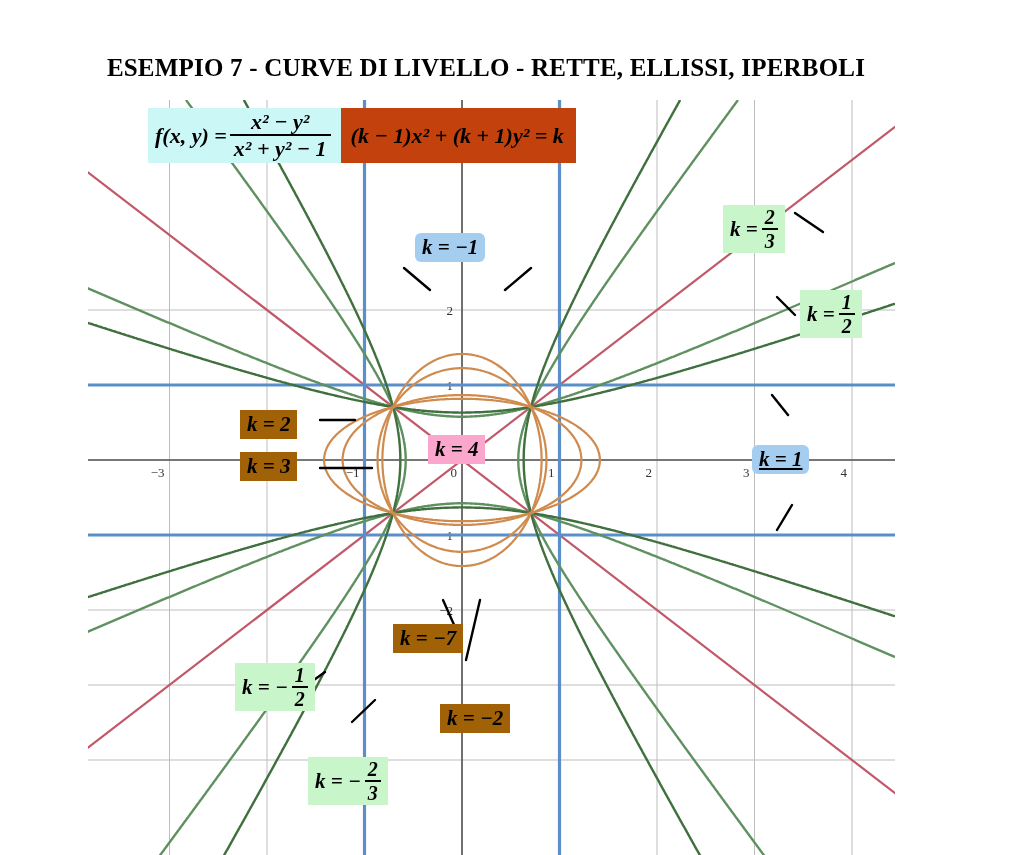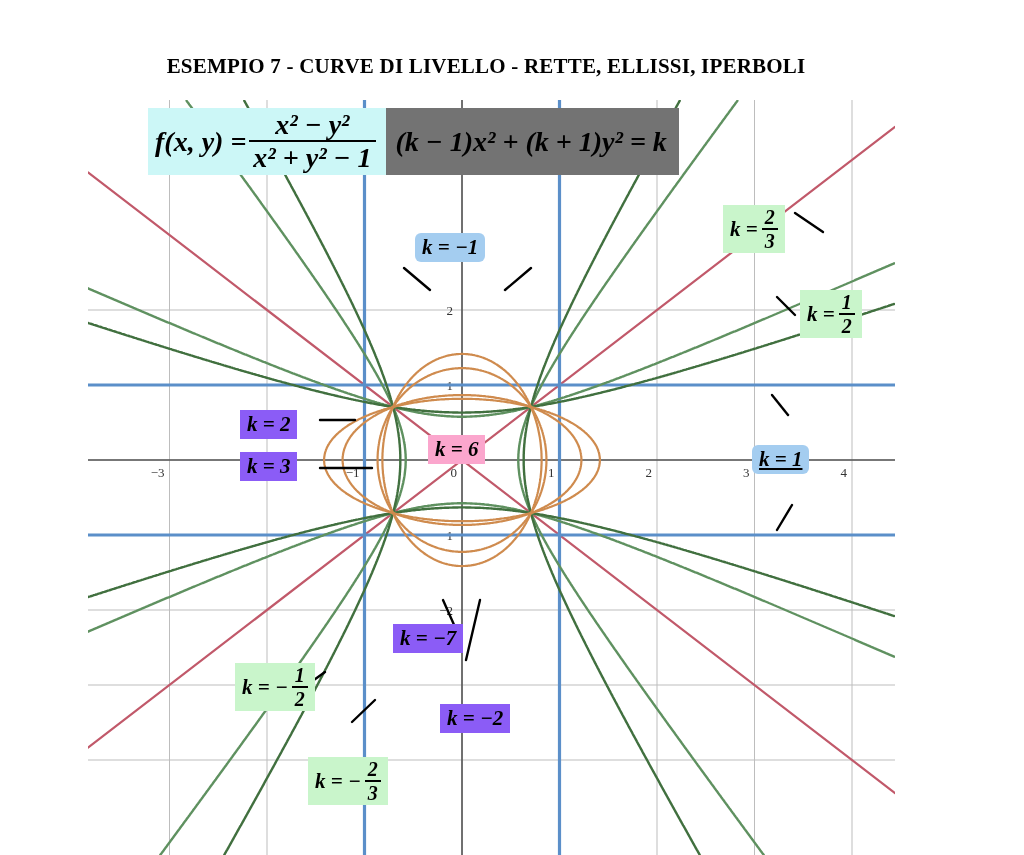--- a/index.html
+++ b/index.html
@@ -2,52 +2,52 @@
 <html><head>
 <meta charset="utf-8">
 <style>
   html,body{margin:0;padding:0;}
   body{
     width:1024px;height:855px;background:#ffffff;
     font-family:"Liberation Serif",serif;overflow:hidden;position:relative;
   }
   #page-title{
     position:absolute;left:0;top:54px;width:972px;text-align:center;
-    font-family:"Liberation Serif",serif;font-weight:bold;font-size:21px;
+    font-family:"Liberation Serif",serif;font-weight:bold;font-size:25px;
     letter-spacing:.2px;color:#000;
   }
   #plot{position:absolute;left:0;top:100px;width:1024px;height:755px;}
   svg{display:block;}
 
   
   .formula-band{
     position:absolute;top:108px;left:148px;display:flex;align-items:stretch;
     z-index:6;
   }
   .fbox{
     display:flex;align-items:center;justify-content:center;
     font-family:"Liberation Serif",serif;font-style:italic;font-weight:bold;
-    color:#000;padding:3px 7px;font-size:28px;
+    color:#000;padding:3px 7px;font-size:22px;
   }
   .fbox.cyan{background:#ccf7f7;}
-  .fbox.yellow{background:#737373;padding-left:10px;padding-right:12px;}
+  .fbox.yellow{background:#c2410c;padding-left:10px;padding-right:12px;}
   .frac{display:inline-flex;flex-direction:column;align-items:center;
         vertical-align:middle;line-height:1;margin:0 3px;text-align:right;}
   .frac .num{padding:0 4px 1px 4px;}
   .frac .den{padding:2px 4px 0 4px;border-top:2.2px solid #000;}
 
   
   .lbl{
     position:absolute;z-index:5;
     font-family:"Liberation Serif",serif;font-style:italic;font-weight:bold;
     font-size:21px;color:#000;padding:2px 7px;white-space:nowrap;
     display:flex;align-items:center;
   }
   .lbl.green{background:#c9f5cb;}
-  .lbl.orange{background:#8b5cf6;}
+  .lbl.orange{background:#a16207;}
   .lbl.blue{background:#a4cdf0;border-radius:6px;}
   .lbl.pink{background:#fba6cd;}
   .lbl .fr{display:inline-flex;flex-direction:column;align-items:center;
            line-height:1;margin-left:4px;font-size:20px;}
   .lbl .fr .n{padding:0 3px 1px 3px;}
   .lbl .fr .d{padding:1px 3px 0 3px;border-top:2px solid #000;}
 </style>
 </head>
 <body>
 
@@ -173,13 +173,13 @@
     <span class="d">3</span>
   </span>
 </div>
 
 <div class="lbl orange" style="left:240px;top:410px;">k = 2</div>
 <div class="lbl orange" style="left:240px;top:452px;">k = 3</div>
 <div class="lbl orange" style="left:393px;top:624px;">k = −7</div>
 <div class="lbl orange" style="left:440px;top:660px;margin-top:44px;">k = −2</div>
 <div class="lbl blue" style="left:415px;top:233px;">k = −1</div>
 <div class="lbl blue" style="left:752px;top:445px;text-decoration:underline;">k = 1</div>
-<div class="lbl pink" style="left:428px;top:435px;">k = 6</div>
+<div class="lbl pink" style="left:428px;top:435px;">k = 4</div>
 
 </body></html>

